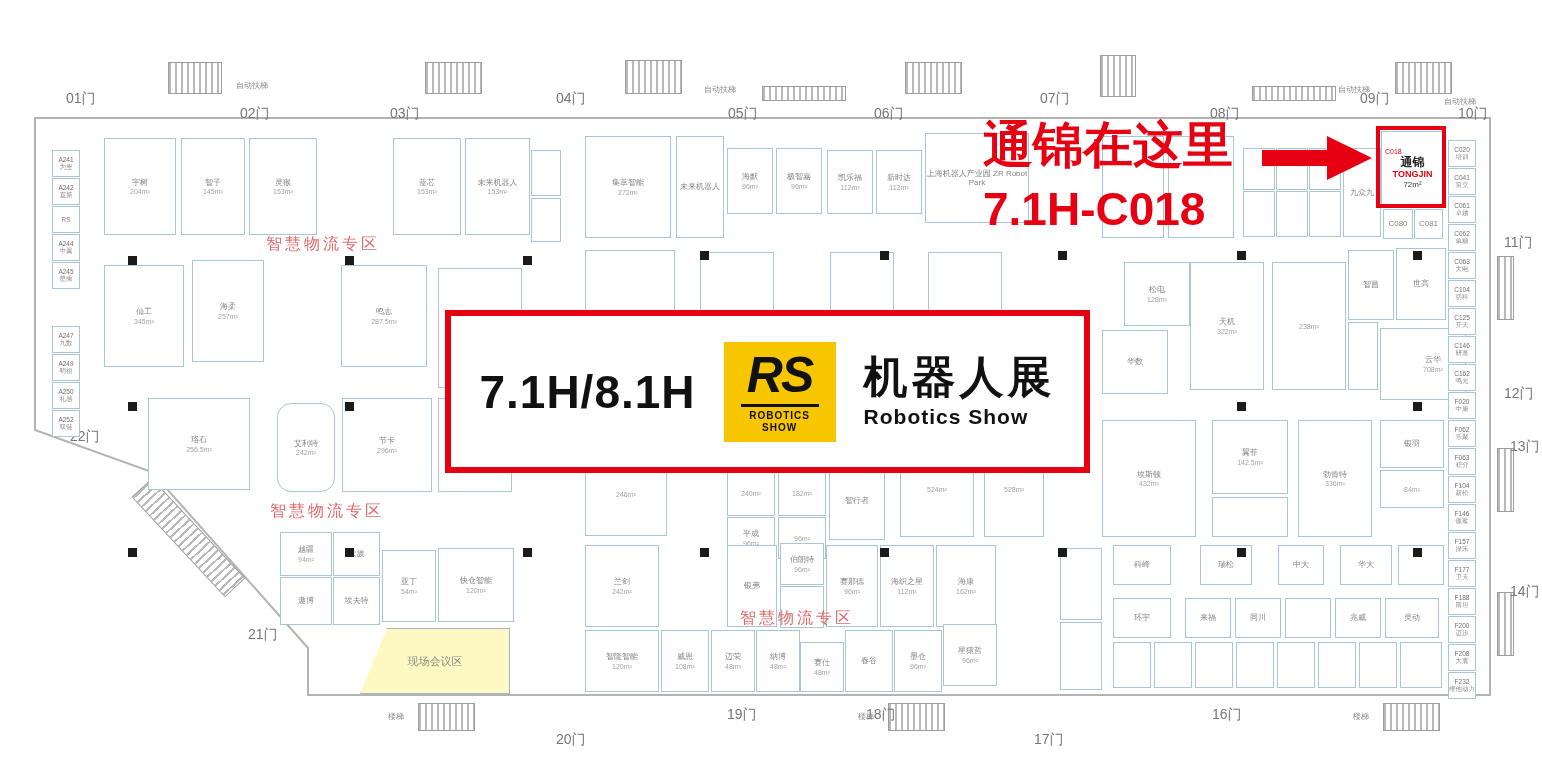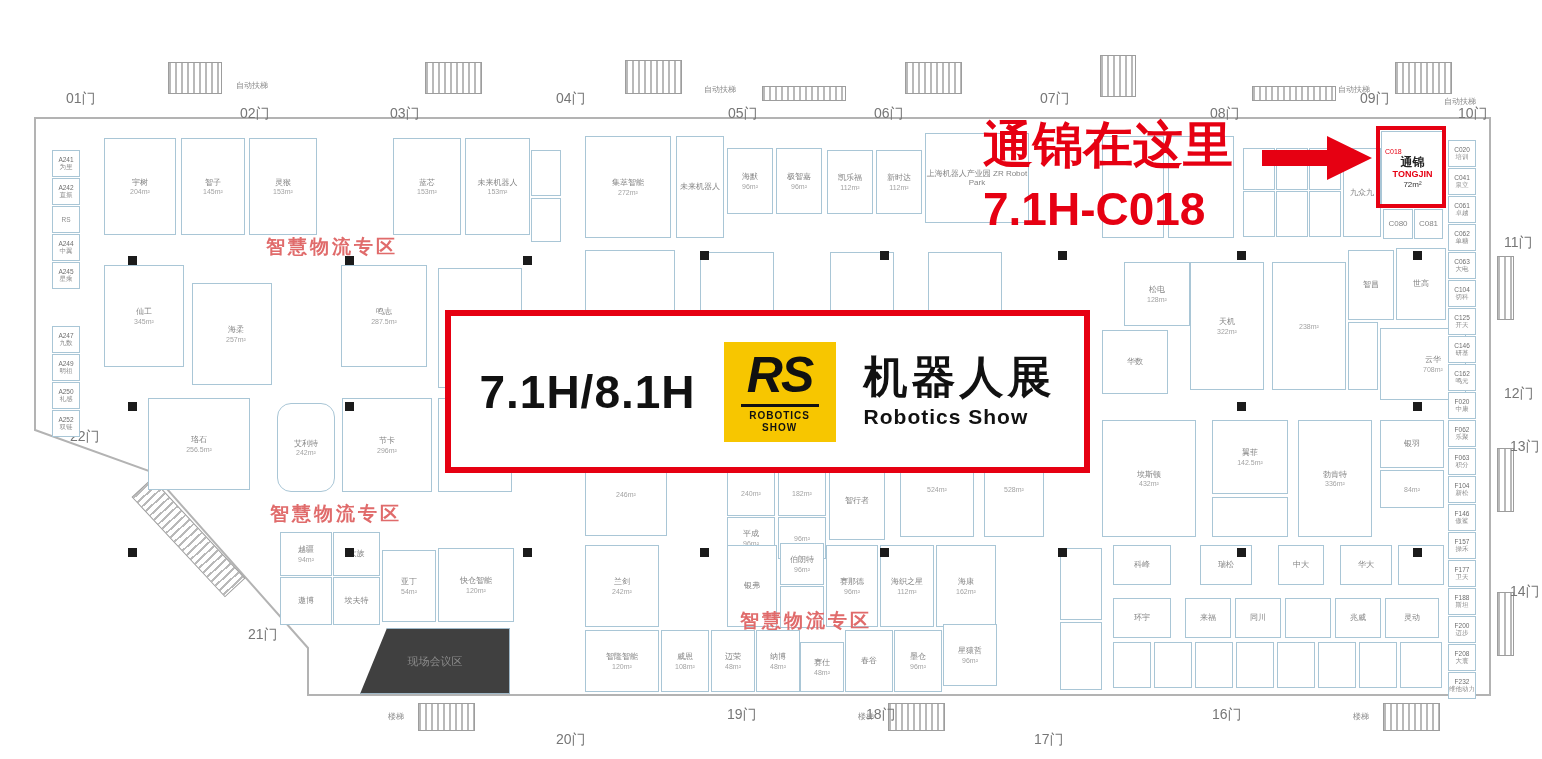--- a/index.html
+++ b/index.html
@@ -10,27 +10,27 @@
   svg.arrow{z-index:62;}
   .booth{position:absolute;border:1px solid #a9c6d6;background:#fff;display:flex;flex-direction:column;
     align-items:center;justify-content:center;text-align:center;color:#8f8f8f;overflow:hidden;z-index:10;}
   .bn{font-size:8px;line-height:1.15;color:#858585;}
   .ba{font-size:7px;color:#a3a3a3;margin-top:1px;}
   .pillar{position:absolute;width:9px;height:9px;background:#1b1b1b;z-index:12;}
   .esc{position:absolute;border:1px solid #9d9d9d;z-index:8;transform-origin:left top;
     background:repeating-linear-gradient(90deg,#b9b9b9 0 2px,#ffffff 2px 6px);}
   .gate{position:absolute;font-size:14px;color:#767676;z-index:12;white-space:nowrap;}
   .maplabel{position:absolute;font-size:8px;color:#8a8a8a;z-index:12;white-space:nowrap;}
-  .zone{position:absolute;font-size:19px;font-weight:bold;color:#e06b6b;letter-spacing:3px;z-index:14;white-space:nowrap;}
+  .zone{position:absolute;font-size:16px;font-weight:normal;color:#e06b6b;letter-spacing:3px;z-index:14;white-space:nowrap;}
   .strip{position:absolute;display:flex;flex-direction:column;z-index:12;}
   .strip-cell{border:1px solid #a9c6d6;background:#fff;width:26px;height:25px;margin-bottom:1px;
     display:flex;flex-direction:column;align-items:center;justify-content:center;text-align:center;overflow:hidden;}
   .sc-code{font-size:6.5px;color:#6e6e6e;line-height:1;}
   .sc-name{font-size:6.5px;color:#8c8c8c;line-height:1.1;}
-  .conf{position:absolute;left:360px;top:628px;width:148px;height:64px;border:1px solid #9fb9c9;background:#404040;
+  .conf{position:absolute;left:360px;top:628px;width:148px;height:64px;border:1px solid #9fb9c9;background:#fef9c3;
     clip-path:polygon(18% 0,100% 0,100% 100%,0 100%);display:flex;align-items:center;justify-content:center;
     font-size:11px;color:#8a8a8a;z-index:12;}
   .banner{position:absolute;left:445px;top:310px;width:645px;height:163px;background:#ffffff;
     border:6px solid #e60012;box-sizing:border-box;display:flex;align-items:center;justify-content:center;
     gap:28px;z-index:50;}
   .halls{font-size:46px;font-weight:800;color:#111;letter-spacing:1px;}
   .rs-box{width:112px;height:100px;background:#f7c600;display:flex;flex-direction:column;align-items:center;
     justify-content:center;}
   .rs-main{font-size:50px;font-weight:900;color:#111;line-height:1;letter-spacing:-2px;font-style:italic;}
   .rs-bar{width:78px;height:3px;background:#111;margin:4px 0 3px 0;}
@@ -110,21 +110,21 @@
       <span class="ba">153m²</span>
     </div>
     <div class="booth" style="left: 465px; top: 138px; width: 63px; height: 95px;">
       <span class="bn">未来机器人</span>
       <span class="ba">153m²</span>
     </div>
     <div class="booth" style="left: 104px; top: 265px; width: 78px; height: 100px;">
       <span class="bn">仙工</span>
       <span class="ba">345m²</span>
     </div>
-    <div class="booth" style="left: 192px; top: 283px; width: 70px; height: 100px; padding-left: 8px;">
+    <div class="booth" style="left: 192px; top: 260px; width: 70px; height: 100px;">
       <span class="bn">海柔</span>
       <span class="ba">257m²</span>
     </div>
     <div class="booth" style="left: 341px; top: 265px; width: 84px; height: 100px;">
       <span class="bn">鸣志</span>
       <span class="ba">287.5m²</span>
     </div>
     <div class="booth" style="left: 438px; top: 268px; width: 82px; height: 118px;">
       <span class="bn">斯坦德</span>
       <span class="ba">460m²</span>

